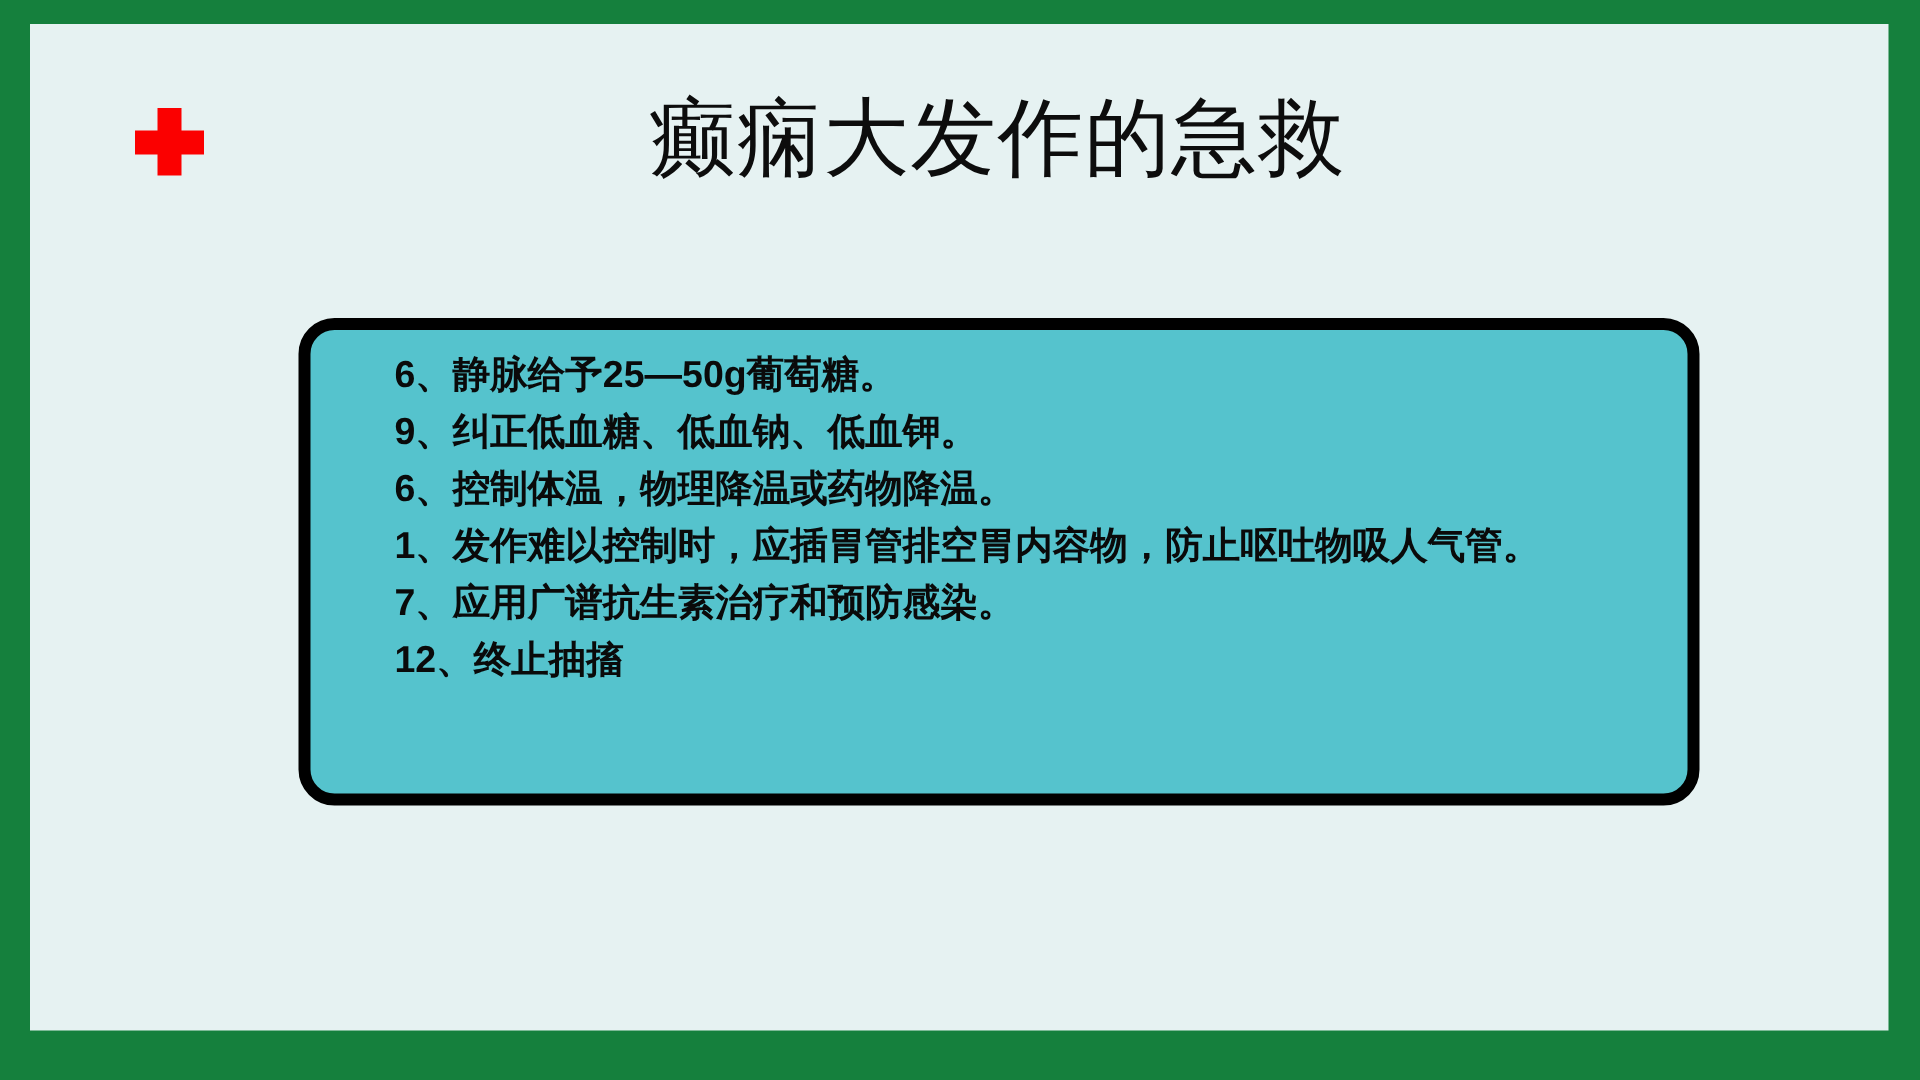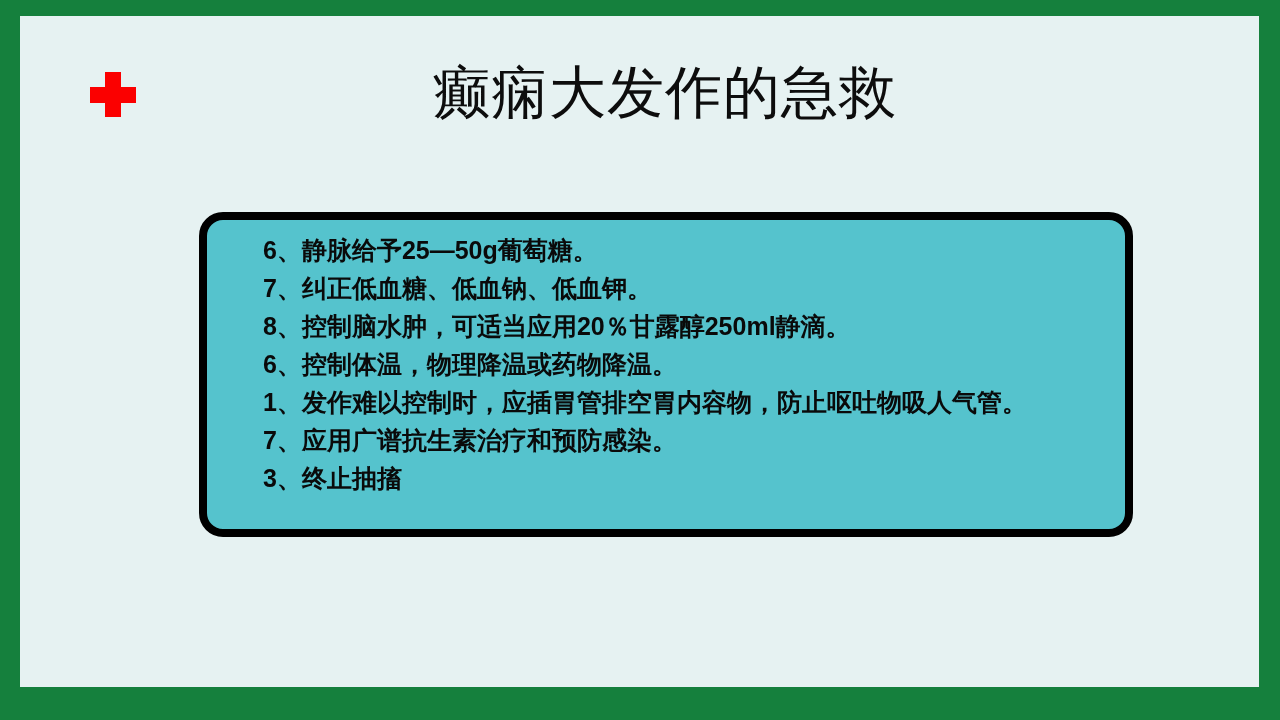--- a/index.html
+++ b/index.html
@@ -80,23 +80,22 @@
     <div id="logo">
       <div class="bar h"></div>
       <div class="bar v"></div>
     </div>
 
     <div id="slide-title">癫痫大发作的急救</div>
 
     <div id="content-card">
       <ul id="content-list">
         <li>6、静脉给予25—50g葡萄糖。</li>
-        <li>7、纠正低血糖、低血钠、低血钾。</li>
-        <li>8、控制脑水肿，可适当应用20％甘露醇250ml静滴。</li>
+        <li>9、纠正低血糖、低血钠、低血钾。</li>
         <li>6、控制体温，物理降温或药物降温。</li>
         <li>1、发作难以控制时，应插胃管排空胃内容物，防止呕吐物吸人气管。</li>
         <li>7、应用广谱抗生素治疗和预防感染。</li>
-        <li>3、终止抽搐</li>
+        <li>12、终止抽搐</li>
       </ul>
     </div>
 
   </div>
 </div>
 
 </body></html>

